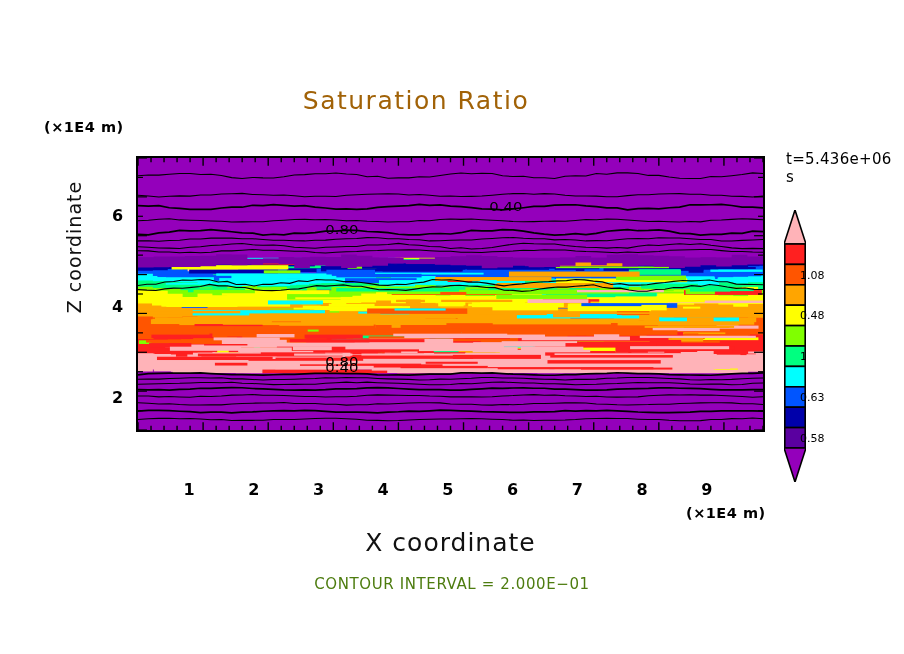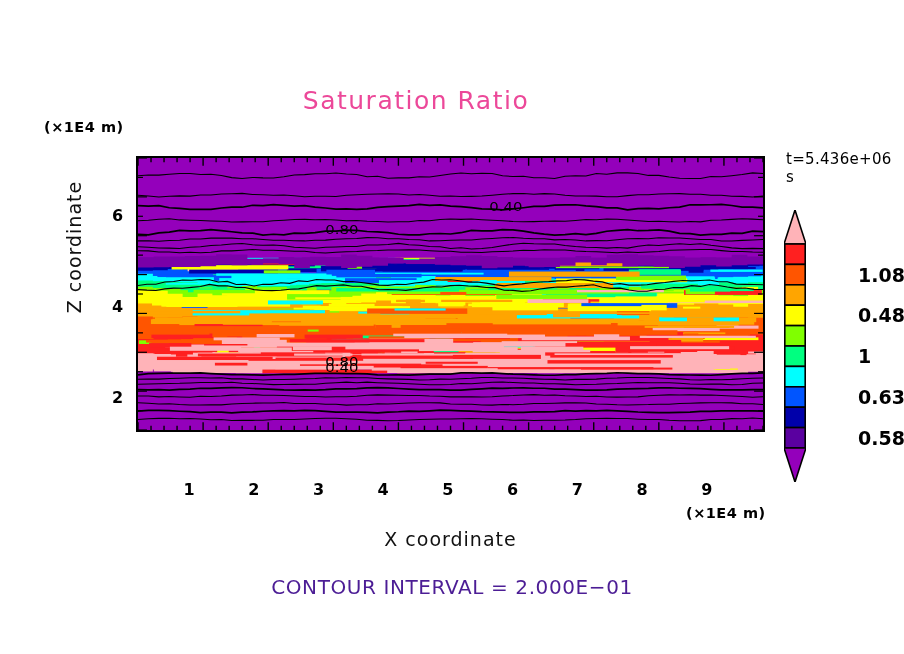--- a/index.html
+++ b/index.html
@@ -1,35 +1,35 @@
 <!DOCTYPE html>
 <html><head>
 <meta charset="utf-8">
 <style>
   html,body{margin:0;padding:0;background:#ffffff;}
   body{width:904px;height:654px;position:relative;overflow:hidden;
        font-family:"DejaVu Sans","Liberation Sans",sans-serif;color:#000;}
   .abs{position:absolute;}
   #title{left:0;top:86px;width:832px;text-align:center;font-size:25px;
-         letter-spacing:1.5px;font-weight:400;color:#ec4899;}
+         letter-spacing:1.5px;font-weight:400;color:#a16207;}
   #unit-top{left:44px;top:119px;font-size:14.5px;font-weight:bold;letter-spacing:.5px;}
   #tstamp{left:786px;top:150px;font-size:15px;letter-spacing:.3px;}
   #plotframe{left:136px;top:156px;width:629px;height:276px;
              border:2px solid #000;box-sizing:border-box;background:#4d7c0f;overflow:hidden;}
   #field{position:absolute;left:0;top:0;width:100%;height:100%;}
   #ytitle{left:-6px;top:236px;width:160px;text-align:center;font-size:19px;
           transform:rotate(-90deg);transform-origin:50% 50%;letter-spacing:1px;color:#111;}
-  #xtitle{left:136px;top:528px;width:629px;text-align:center;font-size:19px;
+  #xtitle{left:136px;top:528px;width:629px;text-align:center;font-size:25px;
           letter-spacing:1px;color:#111;}
   #unit-bot{left:686px;top:505px;font-size:14.5px;font-weight:bold;letter-spacing:.5px;}
-  #footer{left:0;top:575px;width:904px;text-align:center;font-size:20px;letter-spacing:.6px;color:#4c1d95;}
+  #footer{left:0;top:575px;width:904px;text-align:center;font-size:15px;letter-spacing:.6px;color:#4d7c0f;}
   .xtick-lab{position:absolute;font-size:16px;font-weight:bold;transform:translateX(-50%);}
   .ytick-lab{position:absolute;font-size:16px;font-weight:bold;transform:translateY(-50%);}
   #cbar{left:784px;top:210px;width:22px;height:272px;}
-  .cb-lab{position:absolute;font-size:19px;font-weight:bold;transform:translateY(-50%);left:858px;}
+  .cb-lab{position:absolute;font-size:11px;font-weight:normal;transform:translateY(-50%);left:800px;}
   .contour{fill:none;stroke:#000;}
   .clabel{font-size:15px;font-weight:500;font-family:"DejaVu Sans","Liberation Sans",sans-serif;}
 </style>
 </head>
 <body>
 
 <div class="abs" id="title">Saturation Ratio</div>
 
 <div class="abs" id="unit-top">(×1E4 m)</div>
 

